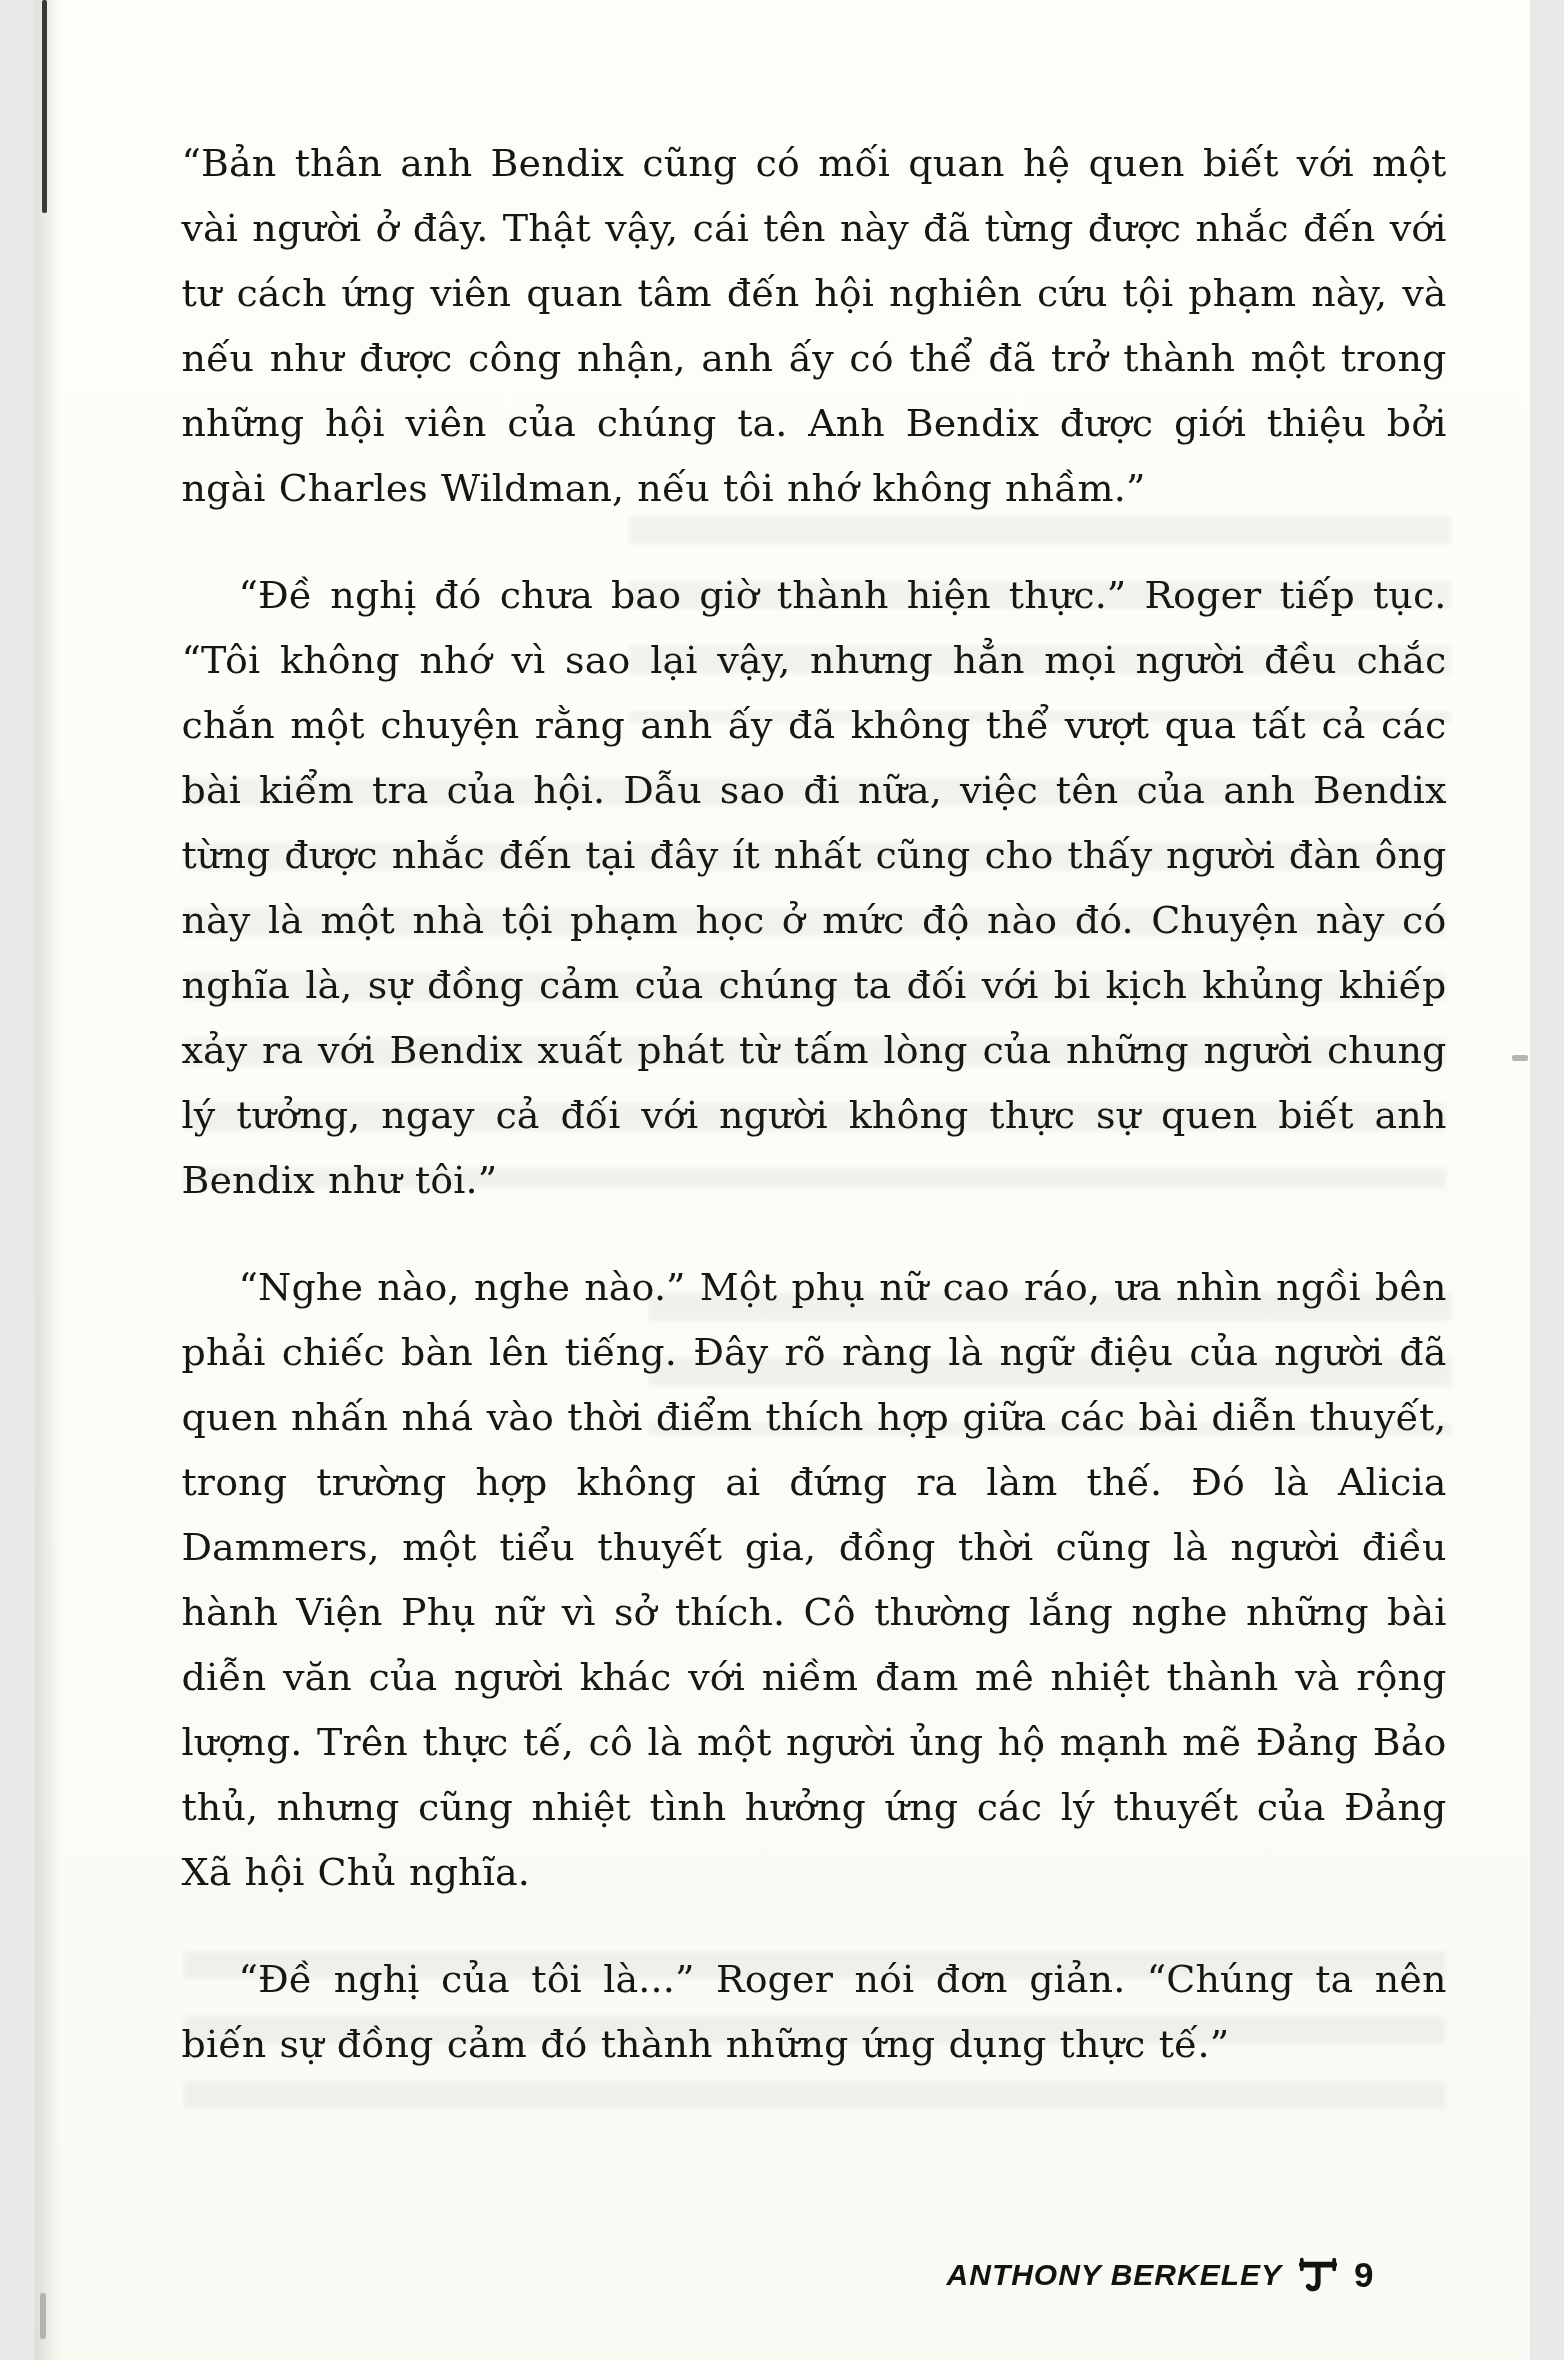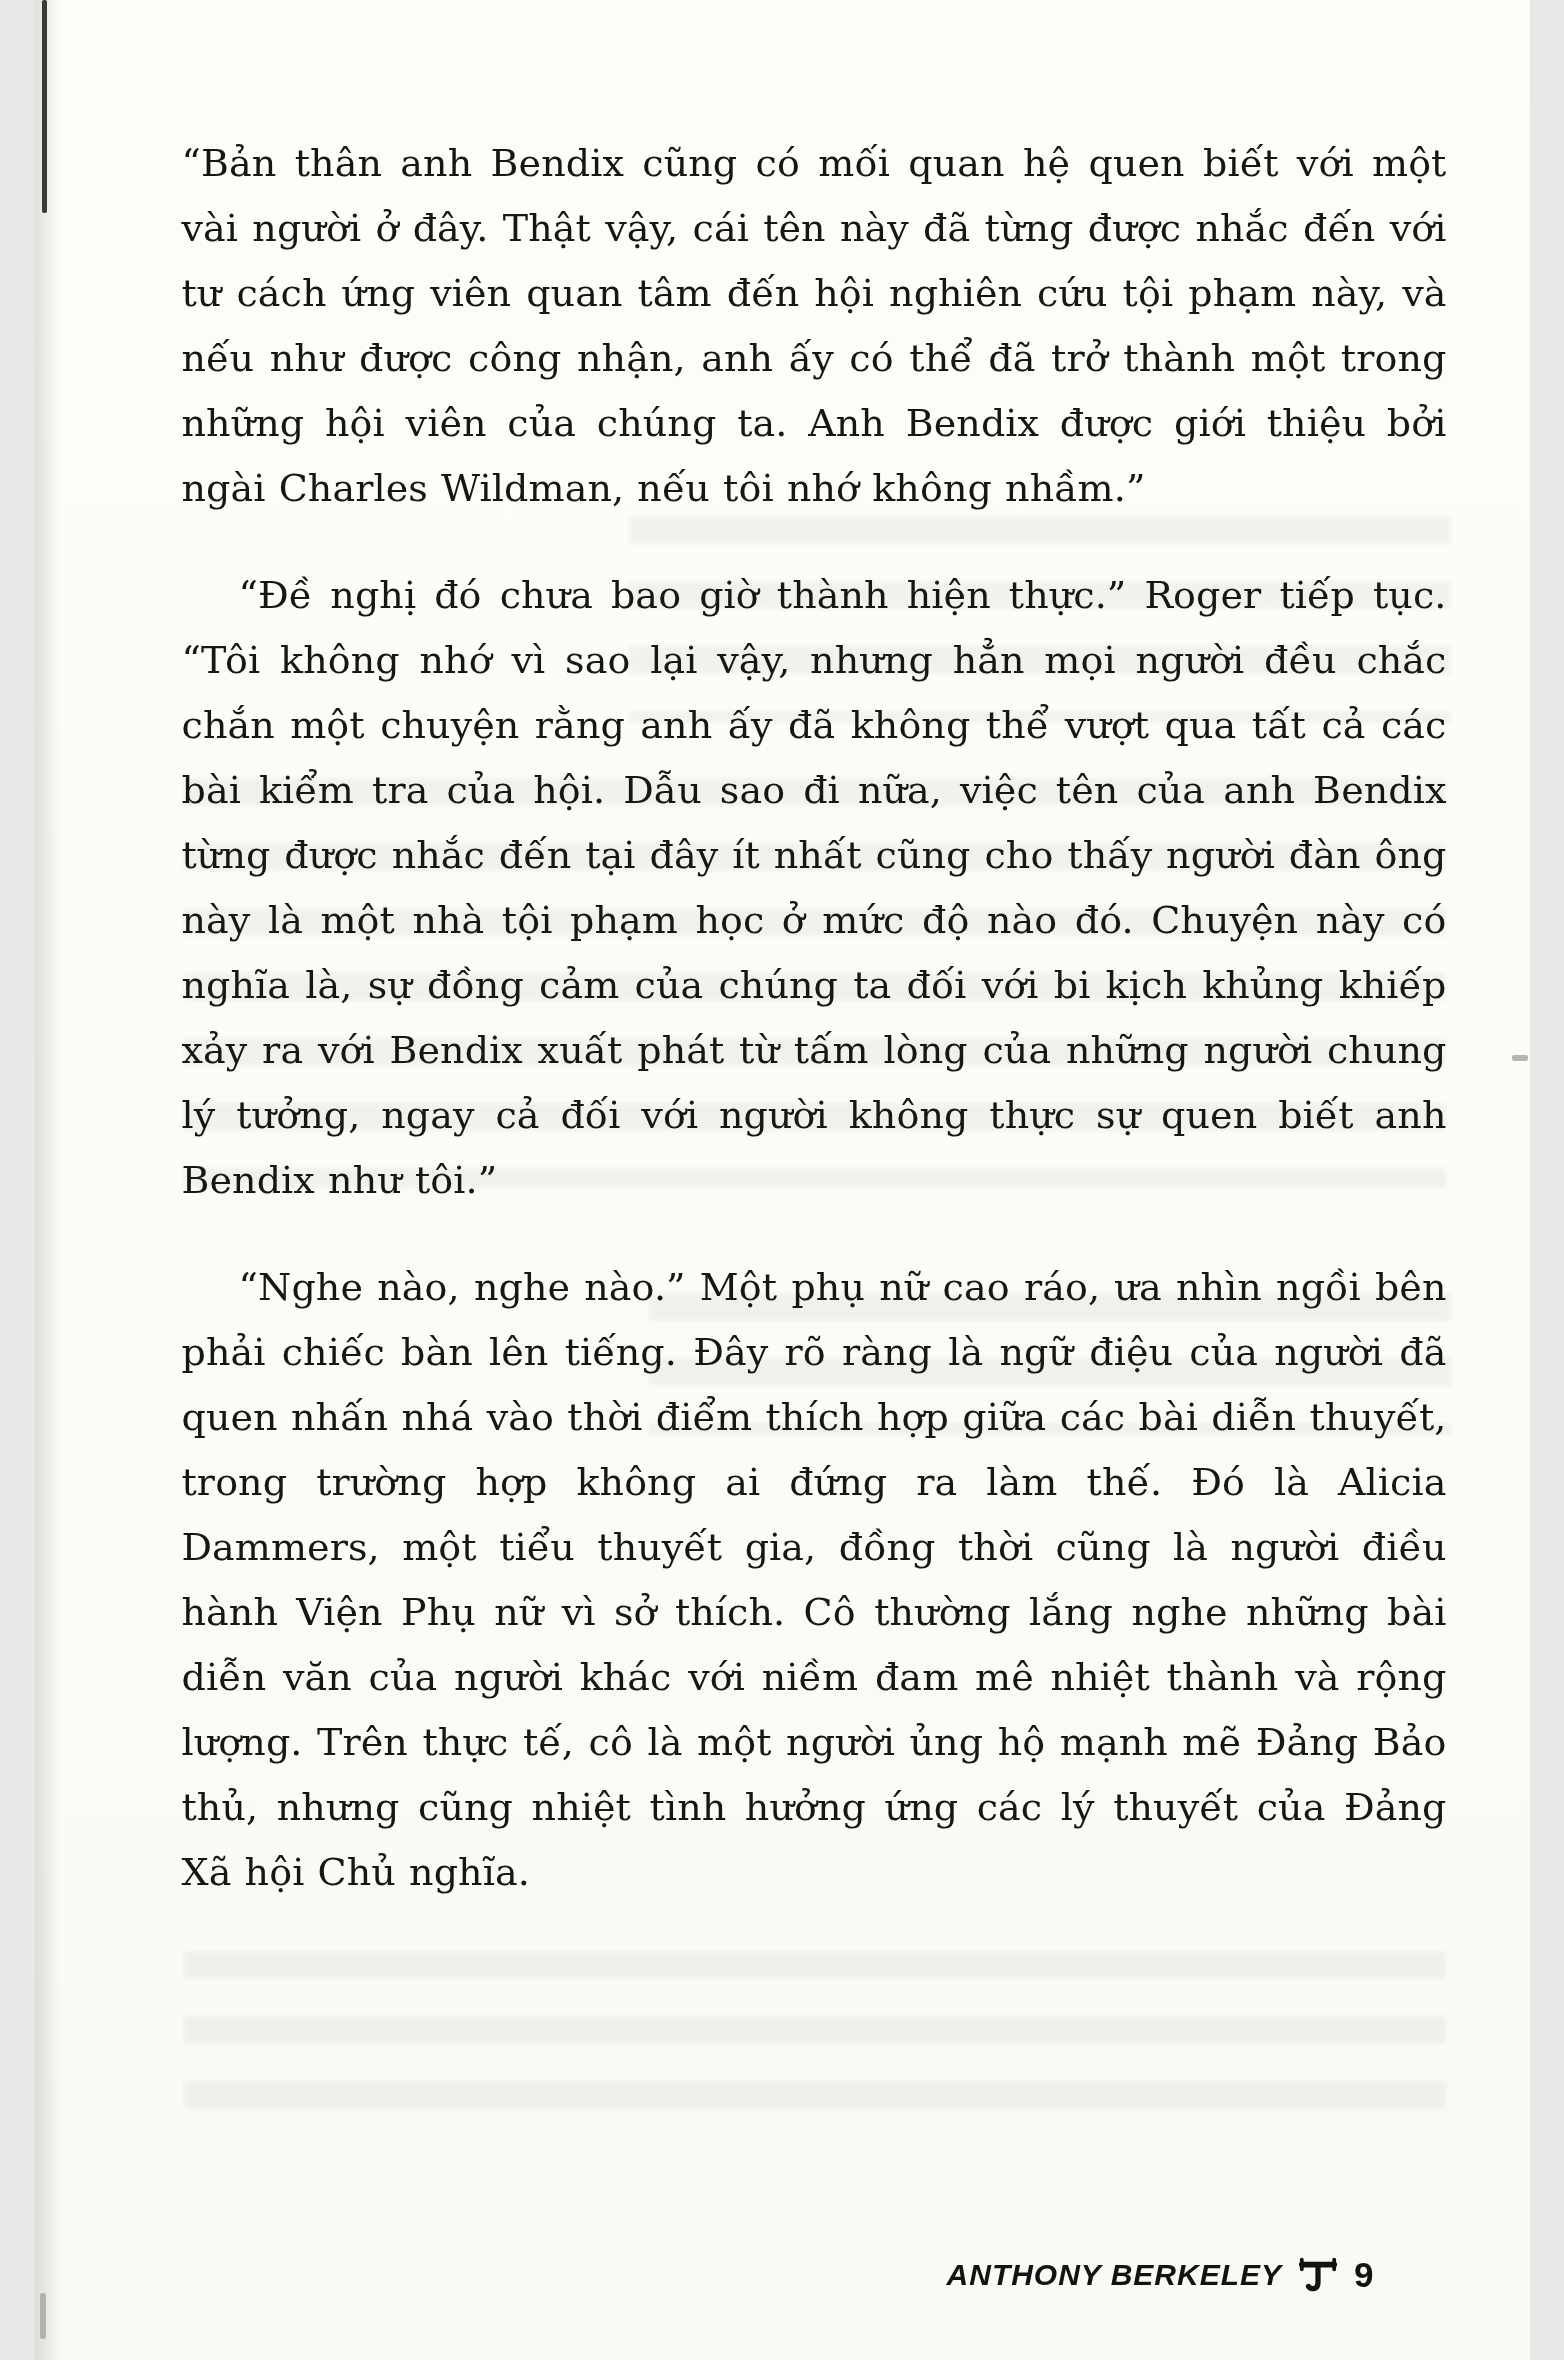--- a/index.html
+++ b/index.html
@@ -124,20 +124,21 @@
 
   <div class="bleed b1"></div>
   <div class="bleed b2"></div>
   <div class="bleed b3"></div>
   <div class="bleed b4"></div>
 
   <main class="text-block">
     <p class="para">“Bản thân anh Bendix cũng có mối quan hệ quen biết với một vài người ở đây. Thật vậy, cái tên này đã từng được nhắc đến với tư cách ứng viên quan tâm đến hội nghiên cứu tội phạm này, và nếu như được công nhận, anh ấy có thể đã trở thành một trong những hội viên của chúng ta. Anh Bendix được giới thiệu bởi ngài Charles Wildman, nếu tôi nhớ không nhầm.”</p>
     <p class="para indent">“Đề nghị đó chưa bao giờ thành hiện thực.” Roger tiếp tục. “Tôi không nhớ vì sao lại vậy, nhưng hẳn mọi người đều chắc chắn một chuyện rằng anh ấy đã không thể vượt qua tất cả các bài kiểm tra của hội. Dẫu sao đi nữa, việc tên của anh Bendix từng được nhắc đến tại đây ít nhất cũng cho thấy người đàn ông này là một nhà tội phạm học ở mức độ nào đó. Chuyện này có nghĩa là, sự đồng cảm của chúng ta đối với bi kịch khủng khiếp xảy ra với Bendix xuất phát từ tấm lòng của những người chung lý tưởng, ngay cả đối với người không thực sự quen biết anh Bendix như tôi.”</p>
     <p class="para indent">“Nghe nào, nghe nào.” Một phụ nữ cao ráo, ưa nhìn ngồi bên phải chiếc bàn lên tiếng. Đây rõ ràng là ngữ điệu của người đã quen nhấn nhá vào thời điểm thích hợp giữa các bài diễn thuyết, trong trường hợp không ai đứng ra làm thế. Đó là Alicia Dammers, một tiểu thuyết gia, đồng thời cũng là người điều hành Viện Phụ nữ vì sở thích. Cô thường lắng nghe những bài diễn văn của người khác với niềm đam mê nhiệt thành và rộng lượng. Trên thực tế, cô là một người ủng hộ mạnh mẽ Đảng Bảo thủ, nhưng cũng nhiệt tình hưởng ứng các lý thuyết của Đảng Xã hội Chủ nghĩa.</p>
+    <p class="para indent">“Đề nghị của tôi là...” Roger nói đơn giản. “Chúng ta nên biến sự đồng cảm đó thành những ứng dụng thực tế.”</p>
   </main>
 
   <footer class="page-footer">
     <span class="footer-author">ANTHONY BERKELEY</span>
     <span class="footer-ornament">
       <svg width="40" height="40" viewBox="0 0 42 40" aria-hidden="true">
         <path d="M4 9 H38" stroke="#121212" stroke-width="6" stroke-linecap="round" fill="none"></path>
         <path d="M4 4 V14 M38 4 V14" stroke="#121212" stroke-width="4" stroke-linecap="round" fill="none"></path>
         <path d="M21 9 V28 C21 35 14 36 11 32" stroke="#121212" stroke-width="5.5" stroke-linecap="round" fill="none"></path>
       </svg>

